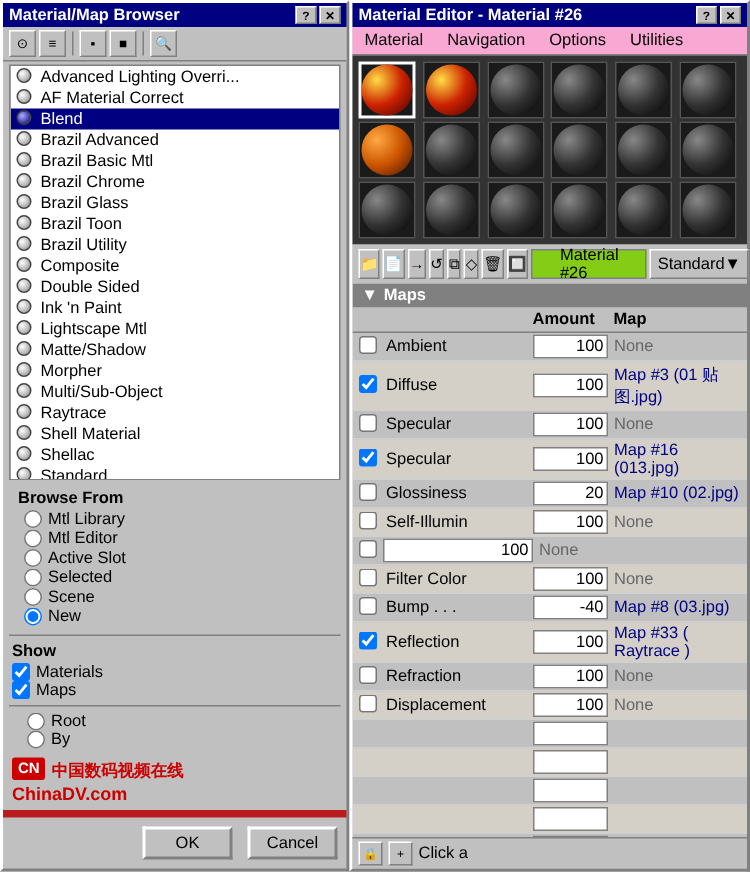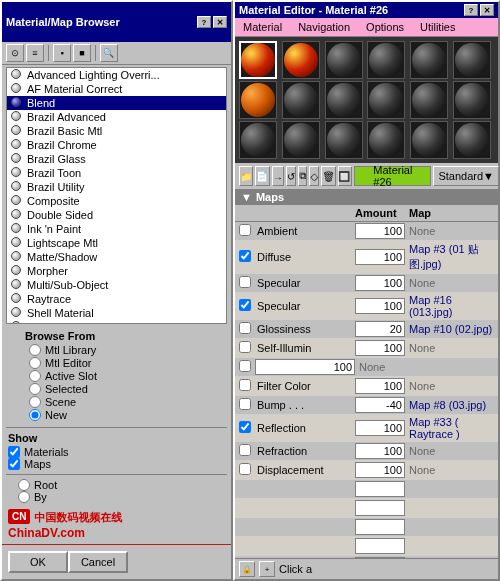--- a/index.html
+++ b/index.html
@@ -23,21 +23,21 @@
       display: flex;
       flex-direction: column;
       flex-shrink: 0;
     }
 
     .panel-title-bar {
       background: #000080;
       color: white;
       font-size: 11px;
       font-weight: bold;
-      padding: 14px 4px;
+      padding: 2px 4px;
       display: flex;
       justify-content: space-between;
       align-items: center;
     }
 
     .title-buttons {
       display: flex;
       gap: 2px;
     }
 
@@ -124,21 +124,21 @@
 
     .icon-sphere-blue {
       width: 10px;
       height: 10px;
       border-radius: 50%;
       background: radial-gradient(circle at 35% 35%, #aaaaff, #000080);
       border: 1px solid #444;
     }
 
     .browse-from-section {
-      padding: 4px 23px;
+      padding: 4px 10px;
       font-size: 11px;
     }
 
     .section-label {
       font-weight: bold;
       margin-bottom: 2px;
     }
 
     .radio-group {
       display: flex;
@@ -182,23 +182,24 @@
       margin: 2px 4px;
     }
 
     .nav-section {
       padding: 2px 16px;
       font-size: 11px;
     }
 
     .bottom-buttons {
       display: flex;
-      justify-content: flex-start;
+      justify-content: flex-end;
+      gap: 10px;
       padding: 6px;
-      border-top: 1px solid #b91c1c;
+      border-top: 5px solid #b91c1c;
     }
 
     .bottom-btn {
       width: 60px;
       height: 22px;
       background: #c0c0c0;
       border: 2px solid;
       border-color: #ffffff #808080 #808080 #ffffff;
       font-size: 11px;
       cursor: pointer;

